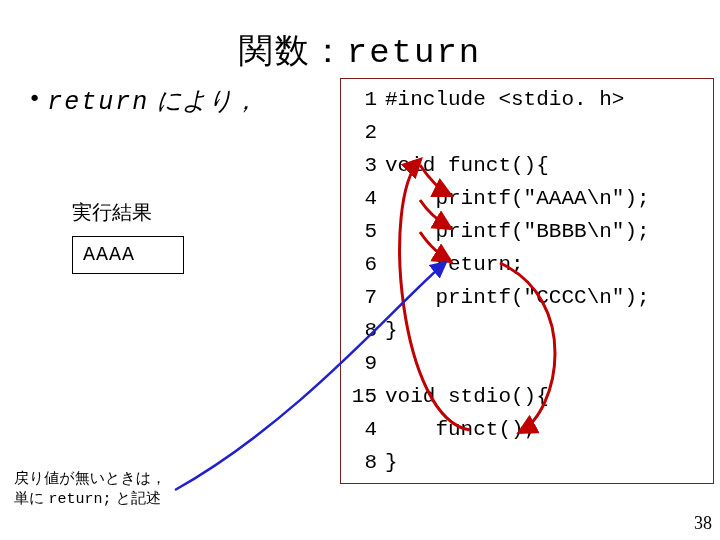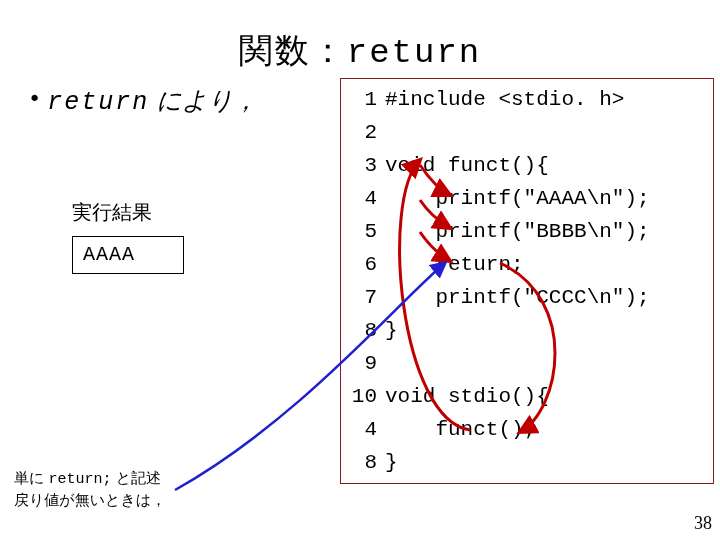--- a/index.html
+++ b/index.html
@@ -131,37 +131,37 @@
       </div>
     </div>
 
     <div class="result-label">実行結果</div>
     <div class="result-box">
       <div>AAAA</div>
     </div>
   </div>
 
   <div class="footnote">
+    <div>戻り値が無いときは，</div>
     <div>
       <span>単に </span><span class="mono">return;</span><span> と記述</span>
     </div>
-    <div>戻り値が無いときは，</div>
   </div>
 
   <div class="code-box">
     <div class="code-line"><span class="ln">1</span><span>#include &lt;stdio. h&gt;</span></div>
     <div class="code-line"><span class="ln">2</span><span></span></div>
     <div class="code-line"><span class="ln">3</span><span>void funct(){</span></div>
     <div class="code-line"><span class="ln">4</span><span>    printf("AAAA\n");</span></div>
     <div class="code-line"><span class="ln">5</span><span>    printf("BBBB\n");</span></div>
     <div class="code-line"><span class="ln">6</span><span>    return;</span></div>
     <div class="code-line"><span class="ln">7</span><span>    printf("CCCC\n");</span></div>
     <div class="code-line"><span class="ln">8</span><span>}</span></div>
     <div class="code-line"><span class="ln">9</span><span></span></div>
-    <div class="code-line"><span class="ln">10</span><span>void stdio(){</span></div>
+    <div class="code-line"><span class="ln">15</span><span>void stdio(){</span></div>
     <div class="code-line"><span class="ln">4</span><span>    funct();</span></div>
     <div class="code-line"><span class="ln">8</span><span>}</span></div>
   </div>
 
   <div class="page-num">38</div>
 
   <svg class="overlay" viewBox="0 0 720 540">
     <defs>
       <marker id="arrow-red" viewBox="0 0 10 10" refX="8" refY="5" markerWidth="7" markerHeight="7" orient="auto-start-reverse">
         <path d="M 0 0 L 10 5 L 0 10 z" fill="#c00000"></path>

